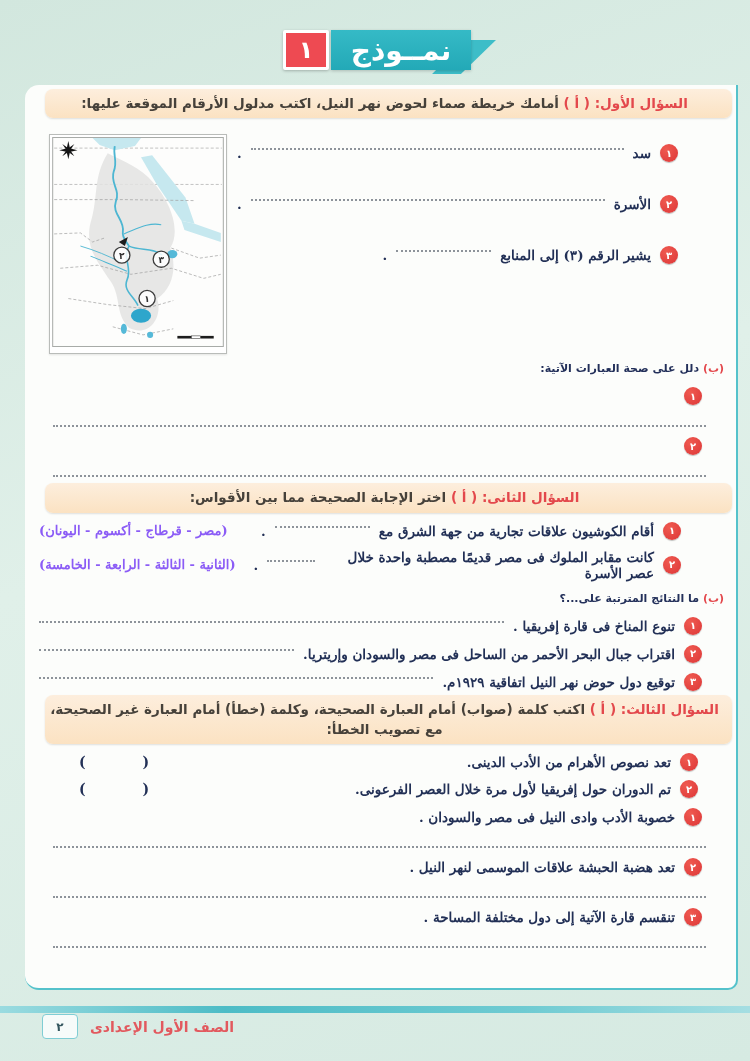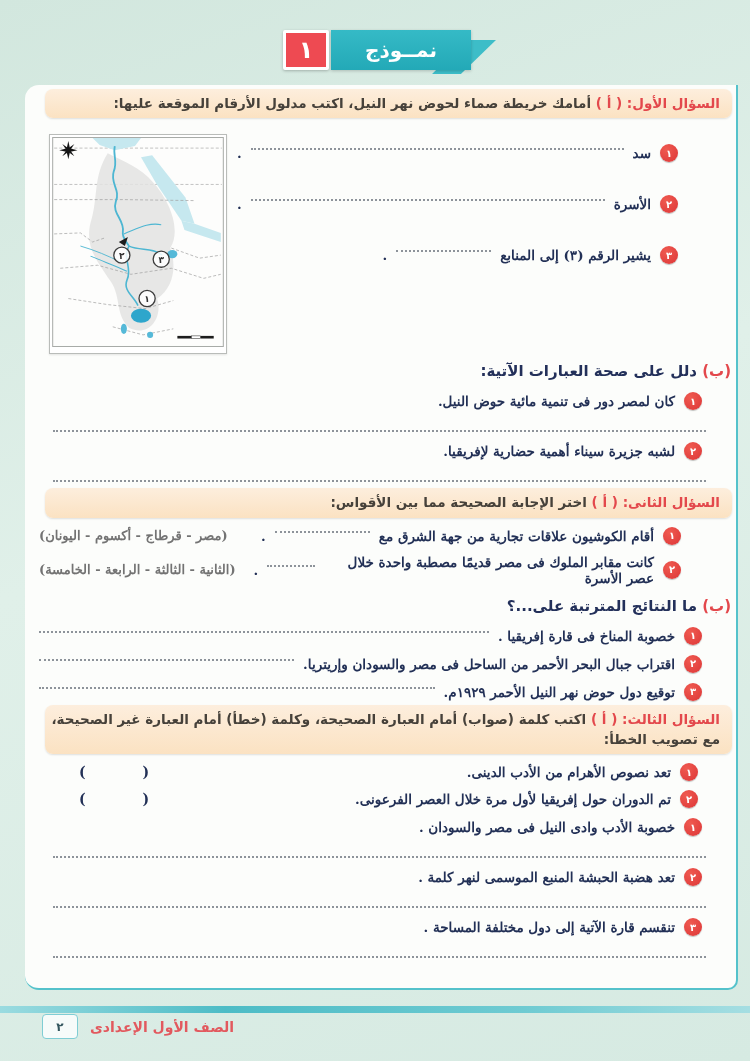--- a/index.html
+++ b/index.html
@@ -20,21 +20,21 @@
   .wm-3 { width:120px; height:120px; top:120px; left:230px; transform:rotate(20deg); border-radius:18px; }
   
   .ribbon { position:absolute; top:30px; left:283px; display:flex; direction:ltr; align-items:stretch; height:40px; z-index:5; }
   .ribbon-num {
     width:46px; background:#ee4a52; color:#fff; font-size:24px; font-weight:bold;
     display:flex; align-items:center; justify-content:center;
     border:3px solid #fff; box-shadow:0 1px 3px rgba(0,0,0,.25); border-radius:2px;
   }
   .ribbon-tab {
     width:140px; margin-left:2px; background:linear-gradient(180deg,#35bac6,#23a9b7);
-    color:#fff; font-size:20px; font-weight:bold; letter-spacing:2px;
+    color:#fff; font-size:28px; font-weight:bold; letter-spacing:2px;
     display:flex; align-items:center; justify-content:center;
     box-shadow:0 1px 3px rgba(0,0,0,.2);
   }
   .ribbon-tail {
     position:absolute; top:40px; left:418px; width:78px; height:34px;
     background:#35bac6; clip-path:polygon(62% 0,100% 0,55% 100%,18% 100%);
     opacity:.95; z-index:4;
   }
   
   .sheet {
@@ -43,39 +43,40 @@
     border-right:2px solid #54c2cb; border-bottom:2px solid #54c2cb;
     border-radius:14px 0 10px 14px;
     overflow:hidden; z-index:2;
   }
   .q-header {
     background:linear-gradient(180deg,#fdeedd,#fbe2c2);
     border-radius:8px; padding:4px 12px 5px 4px;
     margin:4px 4px 8px 0; width:calc(100% - 24px);
     font-weight:bold; font-size:13.5px; line-height:1.5;
     box-shadow:0 1px 2px rgba(0,0,0,.12);
+    text-align:center;
   }
   .q-label { color:#e3484c; }
   .q-text  { color:#46413a; }
-  .part-b-header { font-weight:bold; font-size:15px; color:#23305a; padding:2px 5px; margin:6px 0 4px;text-align:right; }
+  .part-b-header { font-weight:bold; font-size:11px; color:#23305a; padding:2px 12px; margin:6px 0 4px;text-align:right; }
   .part-b-label { color:#e3484c; }
   .item { display:flex; align-items:center; gap:9px; font-family:"DejaVu Serif","Liberation Serif",serif; font-weight:bold; font-size:13.5px; color:#223056; }
   .numcircle {
     flex:0 0 auto; width:18px; height:18px; border-radius:50%;
     background:radial-gradient(circle at 35% 30%,#ef5a50,#dd3637);
     color:#fff; font-family:"DejaVu Sans","Liberation Sans",sans-serif;
     font-size:10px; font-weight:bold; display:flex; align-items:center; justify-content:center;
     box-shadow:0 1px 1px rgba(0,0,0,.25);
   }
   .dotfill { flex:1 1 auto; border-bottom:2px dotted #8d939a; transform:translateY(-4px); }
   .dotshort { flex:0 0 95px; border-bottom:2px dotted #8d939a; transform:translateY(-4px); }
   .dottiny  { flex:0 0 48px; border-bottom:2px dotted #8d939a; transform:translateY(-4px); }
   .spacer { flex:1 1 auto; }
   .answer-line { border-bottom:2px dotted #8d939a; height:14px; margin:8px 30px 6px 28px; }
-  .options { font-family:"DejaVu Serif","Liberation Serif",serif; font-weight:bold; font-size:13px; color:#737373; white-space:nowrap; }
+  .options { font-family:"DejaVu Serif","Liberation Serif",serif; font-weight:bold; font-size:13px; color:#8b5cf6; white-space:nowrap; }
   .parens { white-space:pre; font-size:14px; color:#223056; margin-left:40px; letter-spacing:2px; }
   
   .q1-body { display:flex; padding:4px 30px 0 10px; }
   .q1-items { flex:1 1 auto; padding:14px 28px 0 6px; }
   .q1-items .item { margin-bottom:33px; }
   .map-box { flex:0 0 178px; margin:4px 4px 0 14px; background:#fff; border:1px solid #b9bcb9; padding:2px; box-shadow:0 1px 2px rgba(0,0,0,.1); }
   
   .a-row { padding:0 55px 0 14px; margin:9px 0; }
   .b-row { padding:0 34px 0 14px; margin:10px 0 0; }
   .q3-row { padding:0 38px 0 14px; margin:9px 0; }
@@ -192,26 +193,24 @@
       </svg>
     </div>
   </div>
 
   <div class="part-b-header">
     <span class="part-b-label">(ب)</span>
     <span>دلل على صحة العبارات الآتية:</span>
   </div>
   <div class="item b-row">
     <span class="numcircle">١</span>
-    <span>كان لمصر دور فى تنمية مائية حوض النيل.</span>
-  </div>
-  <div class="answer-line"></div>
-  <div class="item b-row">
-    <span class="numcircle">٢</span>
-    <span>لشبه جزيرة سيناء أهمية حضارية لإفريقيا.</span>
+  </div>
+  <div class="answer-line"></div>
+  <div class="item b-row">
+    <span class="numcircle">٢</span>
   </div>
   <div class="answer-line"></div>
 
   <div class="q-header">
     <span class="q-label">السؤال الثانى: ( أ )</span>
     <span class="q-text">اختر الإجابة الصحيحة مما بين الأقواس:</span>
   </div>
 
   <div class="item a-row">
     <span class="numcircle">١</span>
@@ -229,31 +228,31 @@
     <span class="spacer"></span>
     <span class="options">(الثانية - الثالثة - الرابعة - الخامسة)</span>
   </div>
 
   <div class="part-b-header">
     <span class="part-b-label">(ب)</span>
     <span>ما النتائج المترتبة على...؟</span>
   </div>
   <div class="item b-row">
     <span class="numcircle">١</span>
-    <span>خصوبة المناخ فى قارة إفريقيا .</span>
+    <span>تنوع المناخ فى قارة إفريقيا .</span>
     <span class="dotfill"></span>
   </div>
   <div class="item b-row">
     <span class="numcircle">٢</span>
     <span>اقتراب جبال البحر الأحمر من الساحل فى مصر والسودان وإريتريا.</span>
     <span class="dotfill"></span>
   </div>
   <div class="item b-row">
     <span class="numcircle">٣</span>
-    <span>توقيع دول حوض نهر النيل الأحمر ١٩٢٩م.</span>
+    <span>توقيع دول حوض نهر النيل اتفاقية ١٩٢٩م.</span>
     <span class="dotfill"></span>
   </div>
 
   <div class="q-header">
     <span class="q-label">السؤال الثالث: ( أ )</span>
     <span class="q-text">اكتب كلمة (صواب) أمام العبارة الصحيحة، وكلمة (خطأ) أمام العبارة غير الصحيحة، مع تصويب الخطأ:</span>
   </div>
 
   <div class="item q3-row">
     <span class="numcircle">١</span>
@@ -268,21 +267,21 @@
     <span class="parens">(        )</span>
   </div>
 
   <div class="item b-row">
     <span class="numcircle">١</span>
     <span>خصوبة الأدب وادى النيل فى مصر والسودان .</span>
   </div>
   <div class="answer-line"></div>
   <div class="item b-row">
     <span class="numcircle">٢</span>
-    <span>تعد هضبة الحبشة المنبع الموسمى لنهر كلمة .</span>
+    <span>تعد هضبة الحبشة علاقات الموسمى لنهر النيل .</span>
   </div>
   <div class="answer-line"></div>
   <div class="item b-row">
     <span class="numcircle">٣</span>
     <span>تنقسم قارة الآتية إلى دول مختلفة المساحة .</span>
   </div>
   <div class="answer-line"></div>
 
 </div>
 

